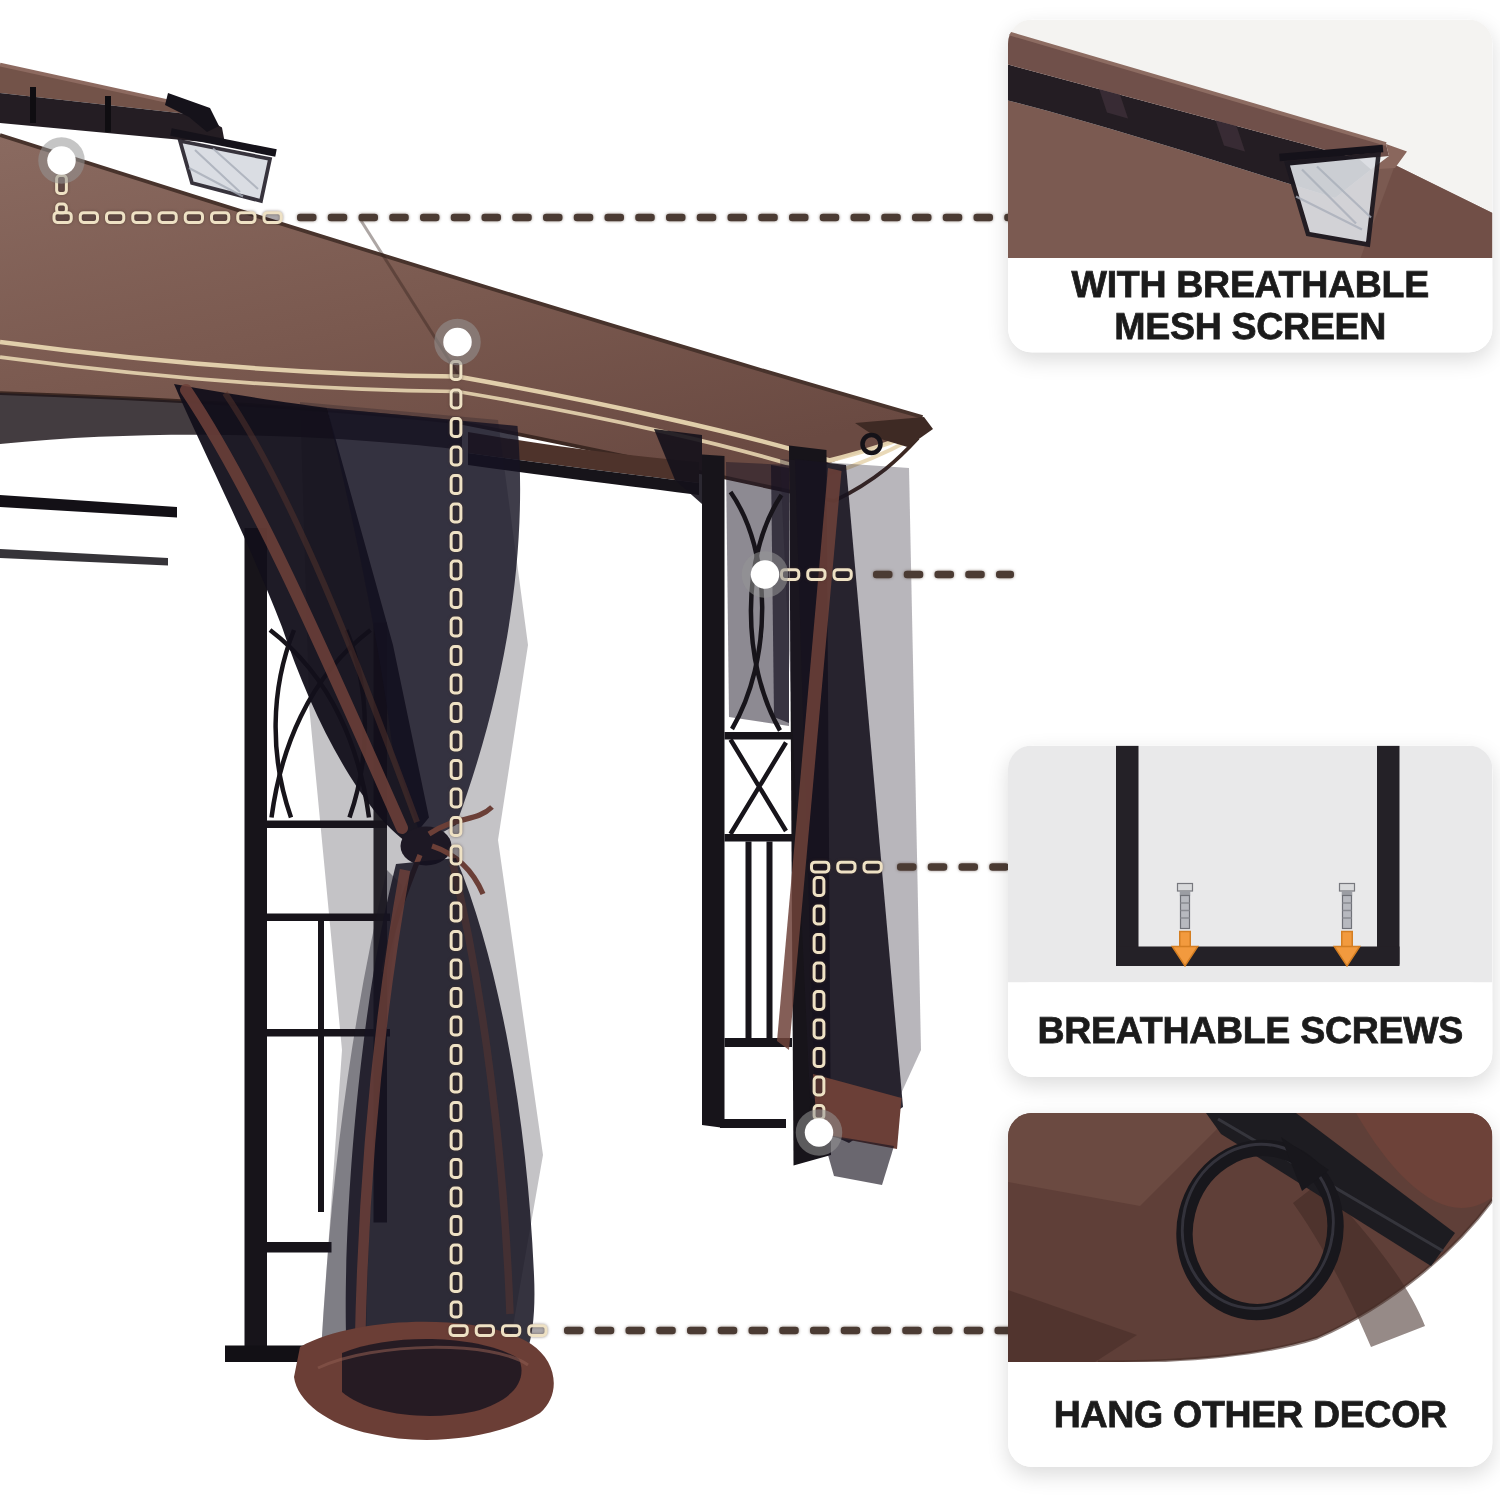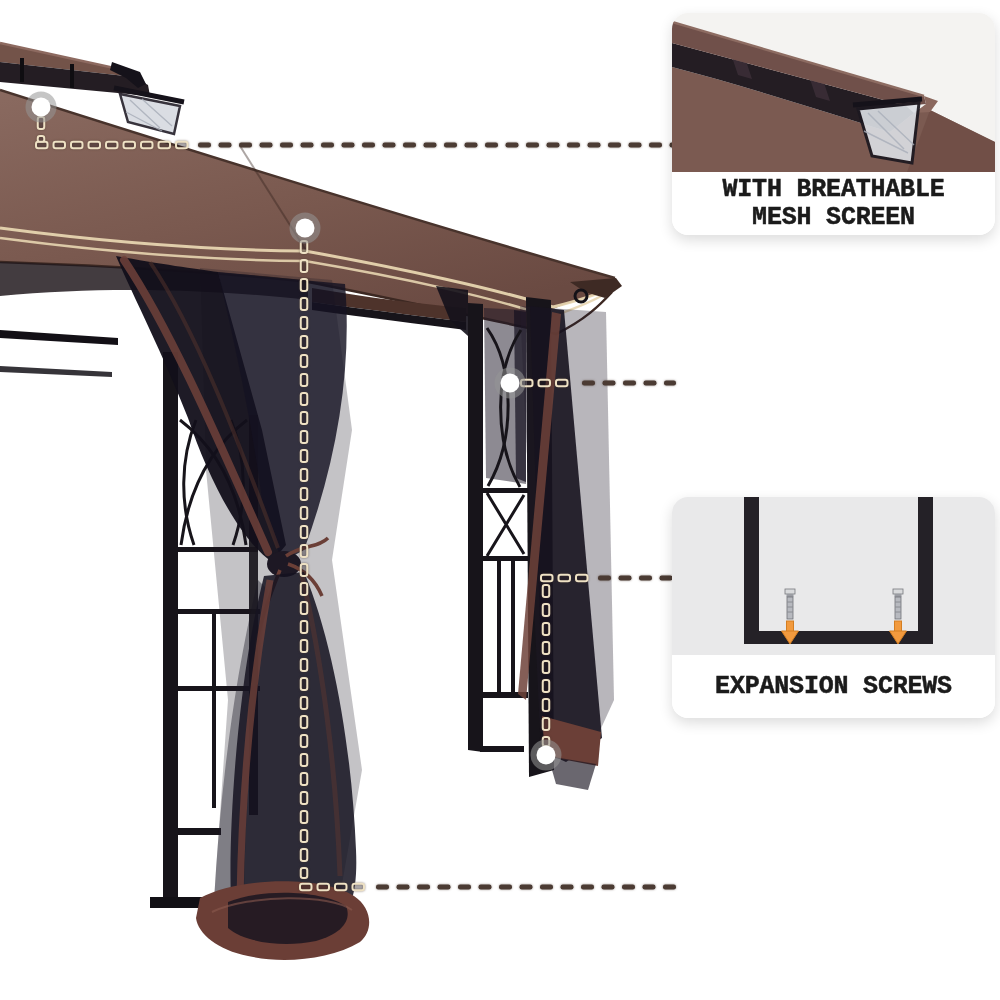--- a/index.html
+++ b/index.html
@@ -5,21 +5,21 @@
   html,body{margin:0;padding:0;background:#fff;}
   .stage{position:relative;width:1000px;height:1000px;background:#ffffff;overflow:hidden;
          font-family:"Liberation Sans", sans-serif;}
   #scene{position:absolute;left:0;top:0;z-index:1;}
   .panel{position:absolute;left:672px;width:323px;border-radius:16px;overflow:hidden;
          background:#fff;box-shadow:0 5px 14px rgba(0,0,0,.14);z-index:2;}
   .photo{position:absolute;top:0;left:0;display:block;}
   .band{position:absolute;left:0;right:0;bottom:0;background:#ffffff;border-radius:14px;
         display:flex;align-items:center;justify-content:center;text-align:center;}
   .band span{display:block;max-width:292px;font-weight:bold;color:#1b1b1b;
-        font-size:25px;line-height:1.12;letter-spacing:-0.2px;font-family:Liberation Mono, monospace;-webkit-text-stroke:0.5px #1b1b1b;}
+        font-size:25px;line-height:1.12;letter-spacing:-0.2px;-webkit-text-stroke:0.5px #1b1b1b;}
 </style>
 </head>
 <body>
 
 <div class="stage">
 
 <svg id="scene" width="1000" height="1000" viewBox="0 0 1000 1000">
   <defs>
     <linearGradient id="roofG" x1="0" y1="0" x2="0.6" y2="1">
       <stop offset="0" stop-color="#8a6a60"></stop>
@@ -308,18 +308,39 @@
     <g fill="#f29a3e" stroke="#d47e22" stroke-width="1">
       <rect x="114.5" y="124" width="7" height="11"></rect>
       <path d="M109.5,134 L126.5,134 L118,147 Z"></path>
     </g>
     <g fill="#f29a3e" stroke="#d47e22" stroke-width="1">
       <rect x="222.5" y="124" width="7" height="11"></rect>
       <path d="M217.5,134 L234.5,134 L226,147 Z"></path>
     </g>
   </svg>
   <div class="band" style="height:63px">
-    <span>EXPANSION SCREWS</span>
+    <span>BREATHABLE SCREWS</span>
   </div>
 </div>
 
-
+<div class="panel" style="top:742px;height:236px">
+  <svg class="photo" width="323" height="166" viewBox="0 0 323 166">
+    <rect width="323" height="166" fill="#ffffff"></rect>
+    <path d="M0,0 L323,0 L323,58 C298,92 256,128 206,150 C168,162 118,166 60,166 L0,166 Z" fill="#5f3f38"></path>
+    <path d="M0,0 L150,0 L88,62 L0,46 Z" fill="#6b4a41"></path>
+    <path d="M232,0 L323,0 L323,56 C294,78 260,48 232,0 Z" fill="#6d4239"></path>
+    <path d="M208,46 C244,84 268,116 278,142 L242,156 C226,118 206,82 190,60 Z" fill="#3f2a25" opacity="0.55"></path>
+    <path d="M0,118 L86,148 L58,166 L0,166 Z" fill="#4c312b" opacity="0.7"></path>
+    <path d="M323,58 C298,92 256,128 206,150 C168,162 118,166 60,166" stroke="#462d27" stroke-width="2" fill="none" opacity="0.6"></path>
+    <path d="M132,0 L192,0 L298,80 L282,102 L142,14 Z" fill="#1d1c21"></path>
+    <path d="M140,4 L290,92" stroke="#3c3c44" stroke-width="2" opacity="0.8"></path>
+    <g transform="rotate(14 168 78)">
+      <ellipse cx="168" cy="78" rx="50" ry="55" fill="none" stroke="#18171c" stroke-width="11"></ellipse>
+      <ellipse cx="166" cy="76" rx="50" ry="55" fill="none" stroke="#3e3e48" stroke-width="2" opacity="0.7"></ellipse>
+    </g>
+    <path d="M182,16 L214,38 L196,52 Z" fill="#18171c"></path>
+  </svg>
+  <div class="band" style="height:70px">
+    <span>HANG OTHER DECOR</span>
+  </div>
 </div>
 
+</div>
+
 </body></html>

